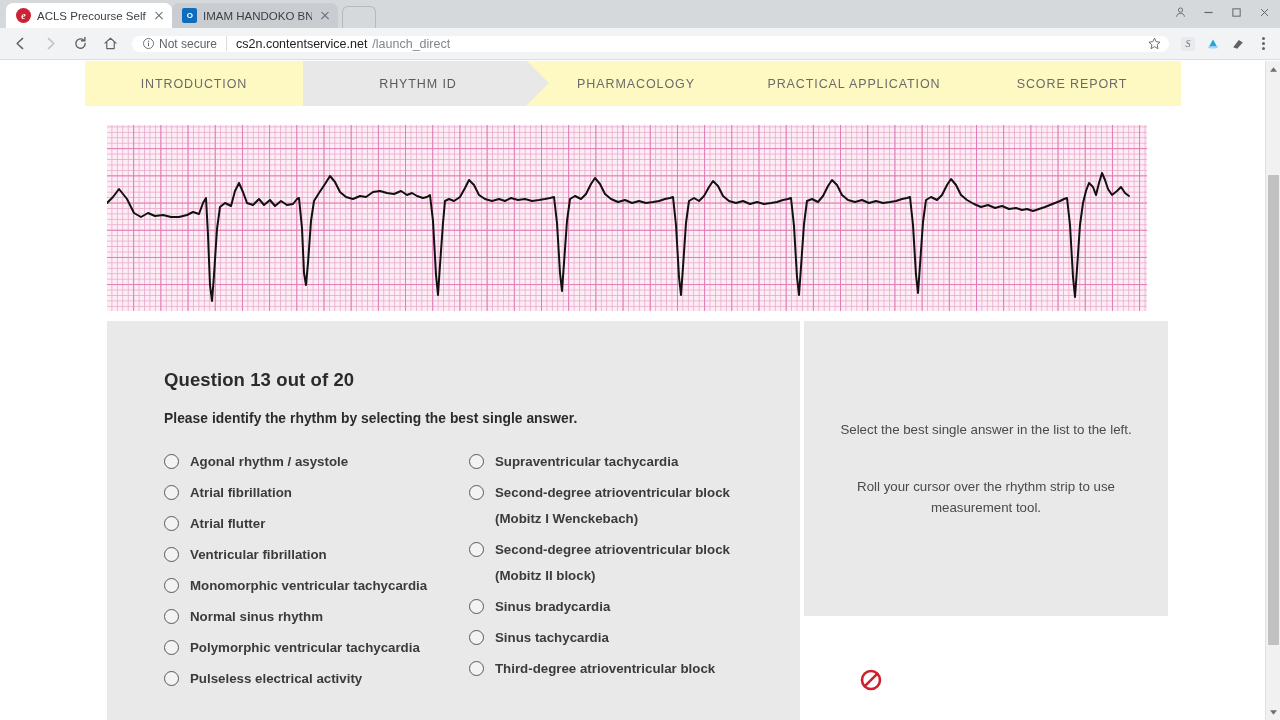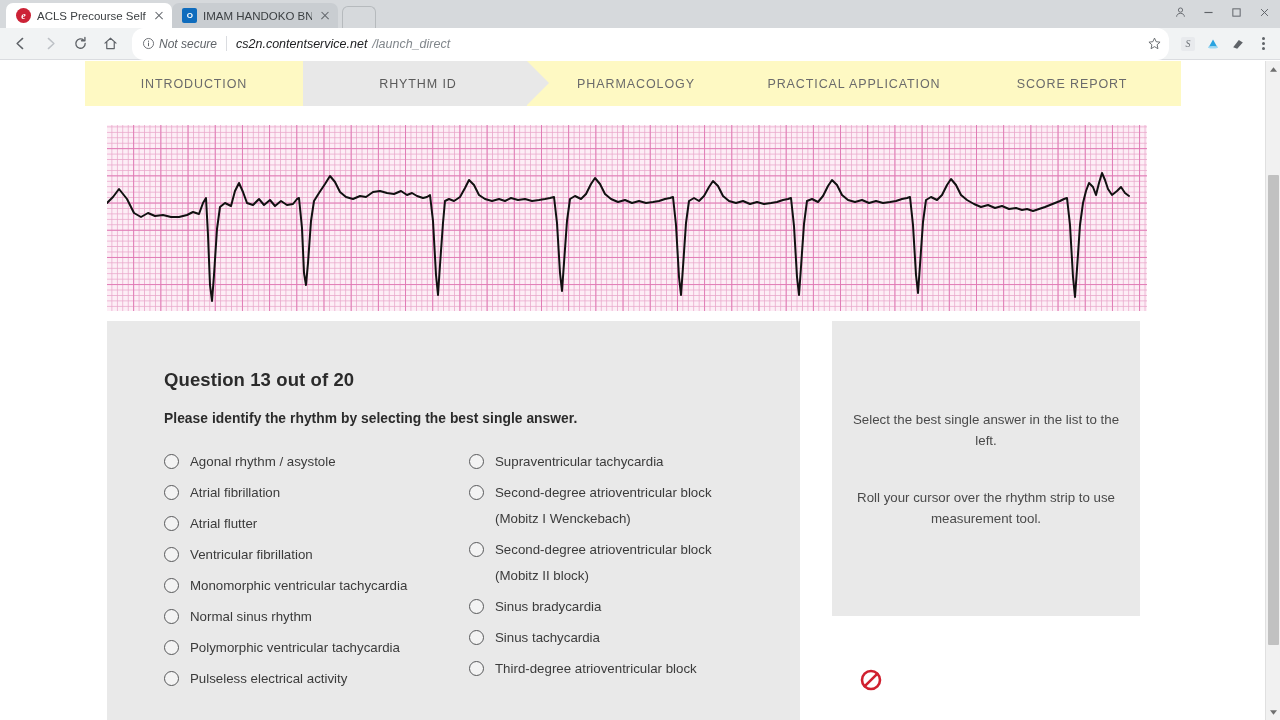--- a/index.html
+++ b/index.html
@@ -69,24 +69,24 @@
     padding: 0 6px; gap: 2px;
     border-bottom: 1px solid #dadce0;
   }
   .navbtn {
     width: 28px; height: 28px; display: flex;
     align-items: center; justify-content: center;
     color: #5f6368; flex: 0 0 28px;
   }
   .navbtn.dim { color: #bdc1c6; }
   .omnibox {
-    flex: 1; height: 32px; background: #ffffff;
+    flex: 1; height: 16px; background: #ffffff;
     border-radius: 12px; display: flex; align-items: center;
     padding: 0 4px 0 10px; margin: 0 6px;
-    font-size: 12.5px; color: #202124; gap: 5px; font-style: italic;
+    font-size: 12.5px; color: #202124; gap: 5px;
   }
   .secure-chip {
     display: flex; align-items: center; gap: 4px;
     color: #5f6368; font-size: 12px;
   }
   .omni-sep {
     width: 1px; height: 15px; background: #dadce0; margin: 0 4px;
   }
   .url-host { color: #202124; text-align: right; }
   .url-path { color: #80868b; }
@@ -171,42 +171,42 @@
   }
   .qtitle {
     font-size: 18.5px; font-weight: bold; color: #2b2b2b;
     letter-spacing: 0.1px;
   }
   .qprompt {
     font-size: 13.8px; font-weight: bold; color: #2b2b2b;
     margin-top: 20px; letter-spacing: 0.05px;
   }
   .answers { display: flex; margin-top: 20px; }
-  .acol { display: flex; flex-direction: column; }
+  .acol { display: flex; flex-direction: column; font-weight: bold; }
   .acol.left { width: 305px; }
   .acol.right { width: 280px; }
   .opt {
     display: flex; align-items: flex-start; gap: 11px;
     padding: 7.5px 0; font-size: 13.3px; color: #3b3b3b;
     line-height: 16px;
   }
   .radio {
     width: 15px; height: 15px; flex: 0 0 15px;
     border: 1.7px solid #58595b; border-radius: 50%;
     background: #f3f3f3; margin-top: 0px;
   }
   .opt-label { padding-top: 0px; }
   .opt-label .l2 { display: block; margin-top: 10px; }
 
   .spanel {
     width: 320px; display: flex; flex-direction: column;
     align-items: center;
   }
   .hintbox {
-    width: 308px; height: 295px; background: #e9e9e9;
+    width: 364px; height: 295px; background: #e9e9e9;
     display: flex; flex-direction: column; justify-content: center;
     align-items: center; text-align: center;
     font-size: 13.3px; color: #4a4a4a; line-height: 21px;
     padding: 0 16px;
   }
   .hintbox p + p { margin-top: 36px; }
   .submit-wrap { margin-top: 29px; position: relative; width: 320px; display: flex; justify-content: center; }
   .submit {
     width: 155px; height: 43px; background: #cbcbcb;
     display: flex; align-items: center; justify-content: center;

